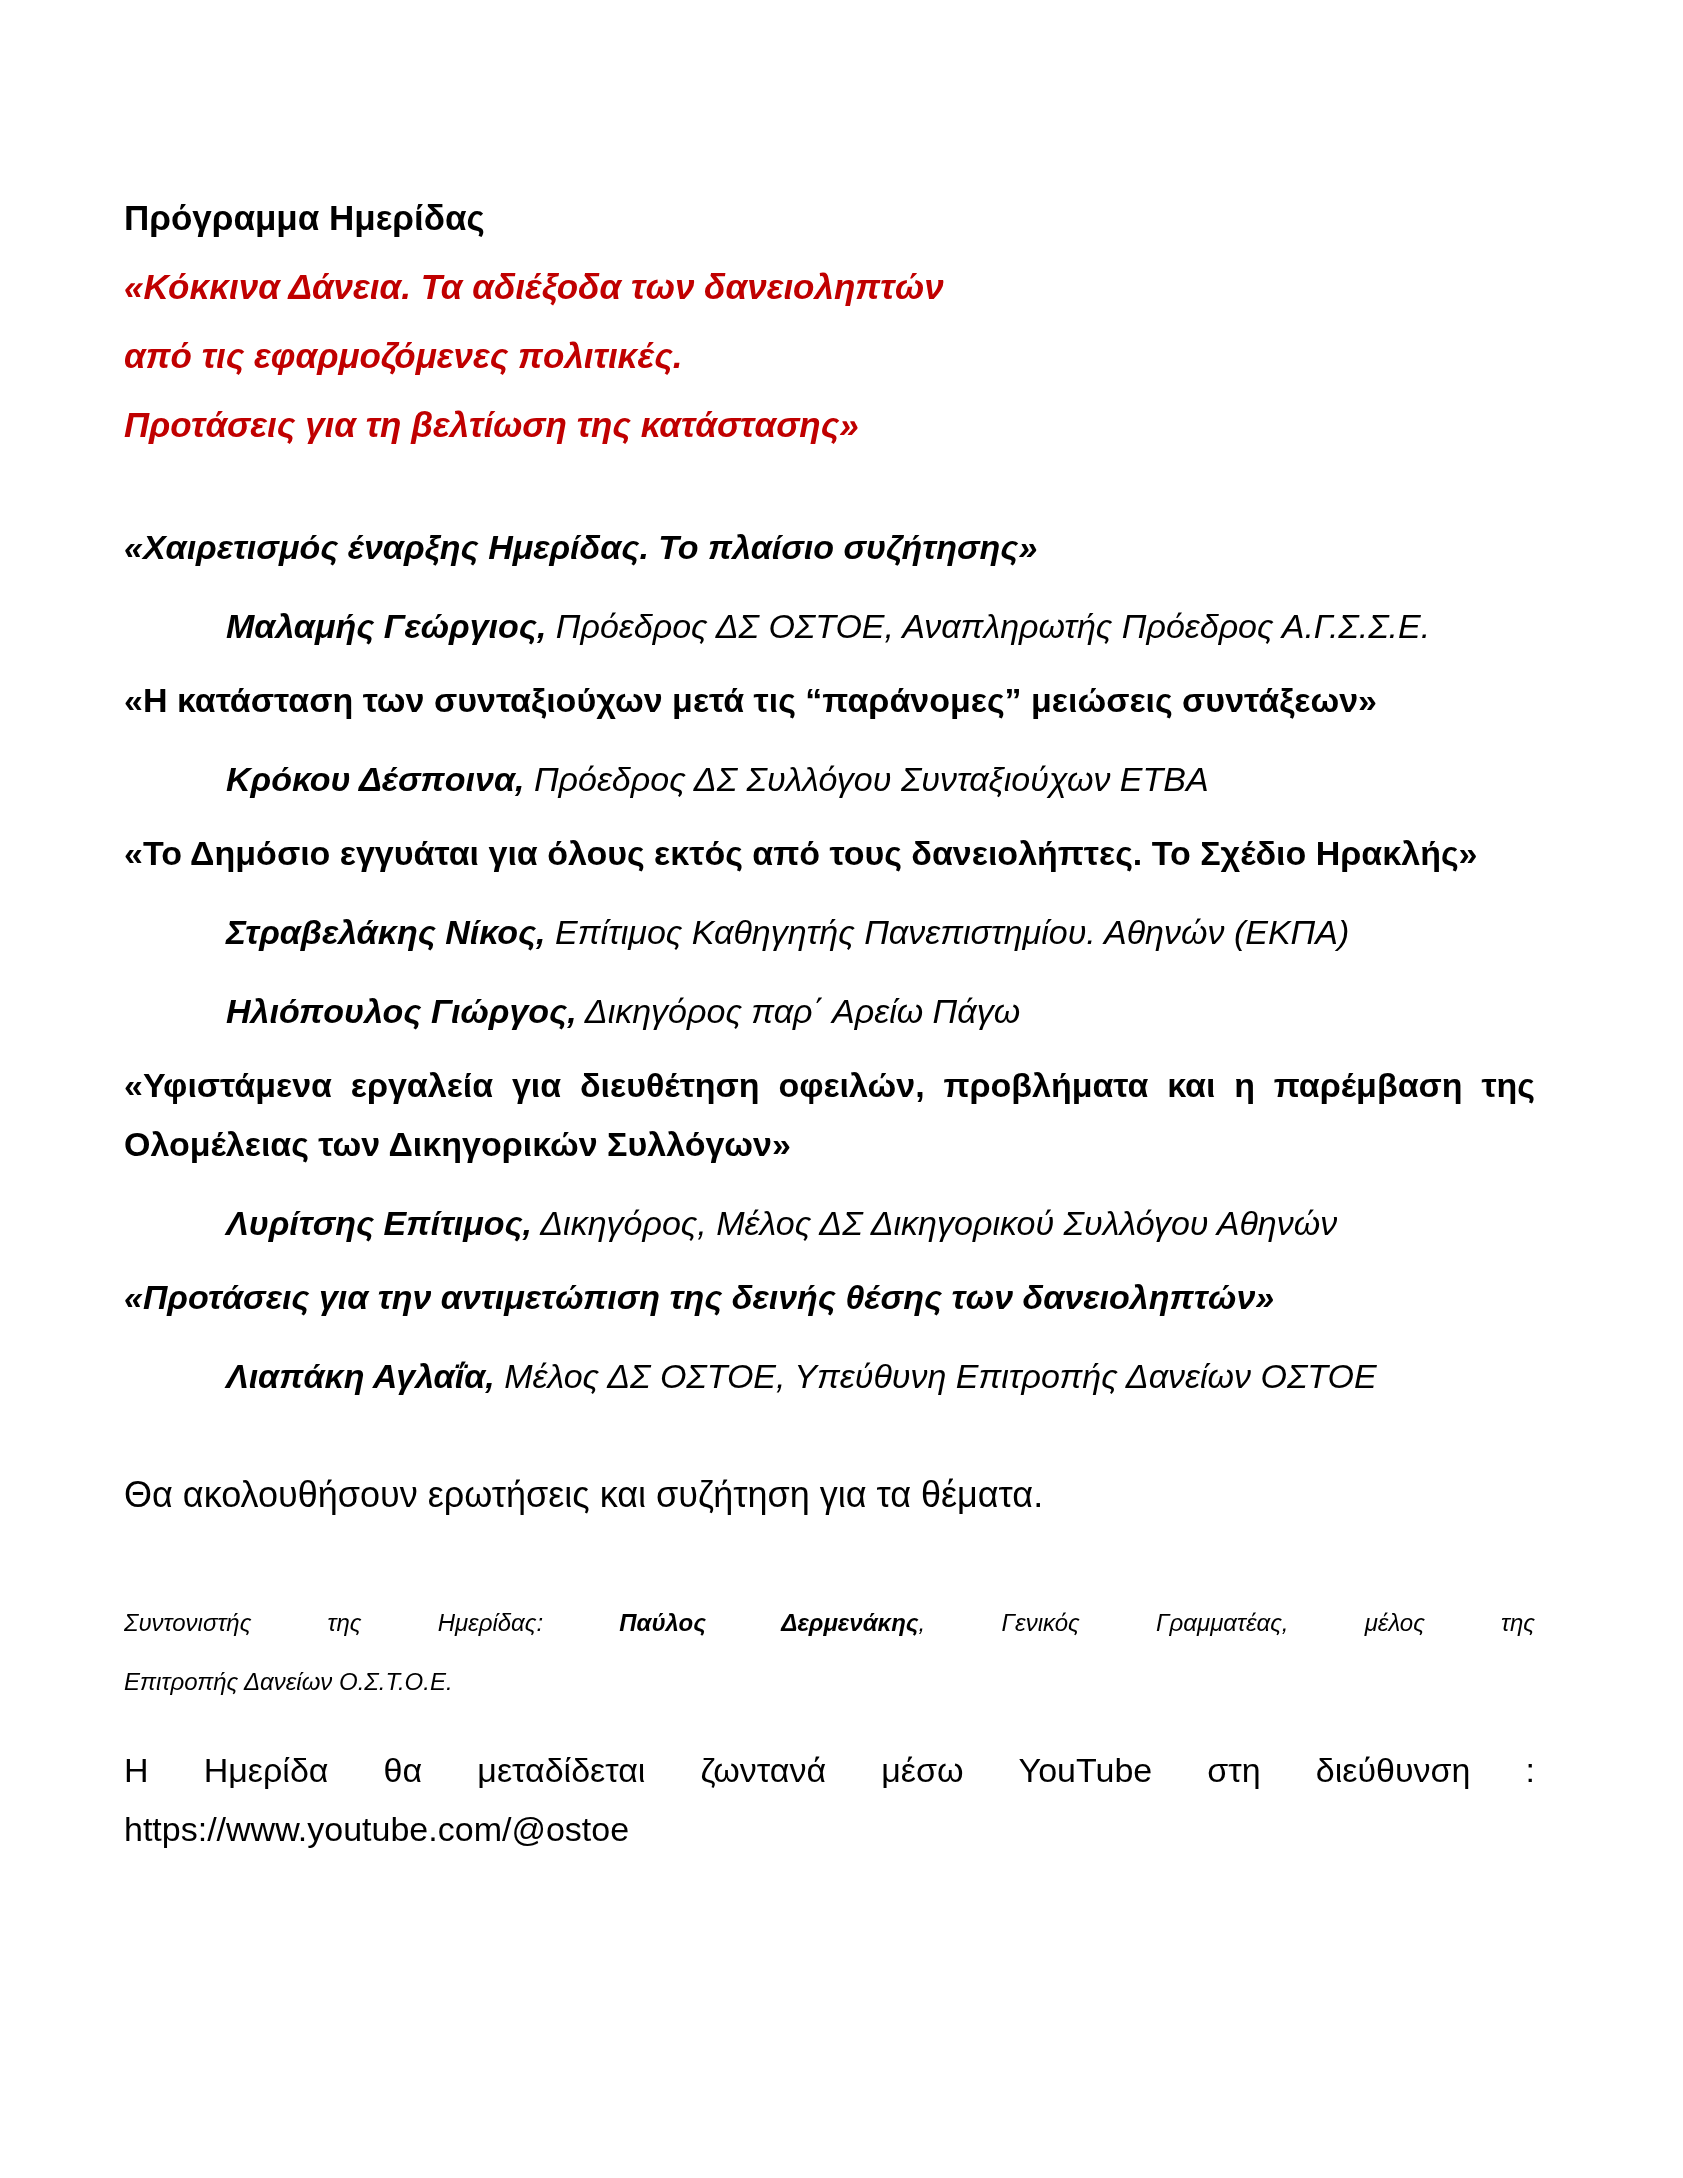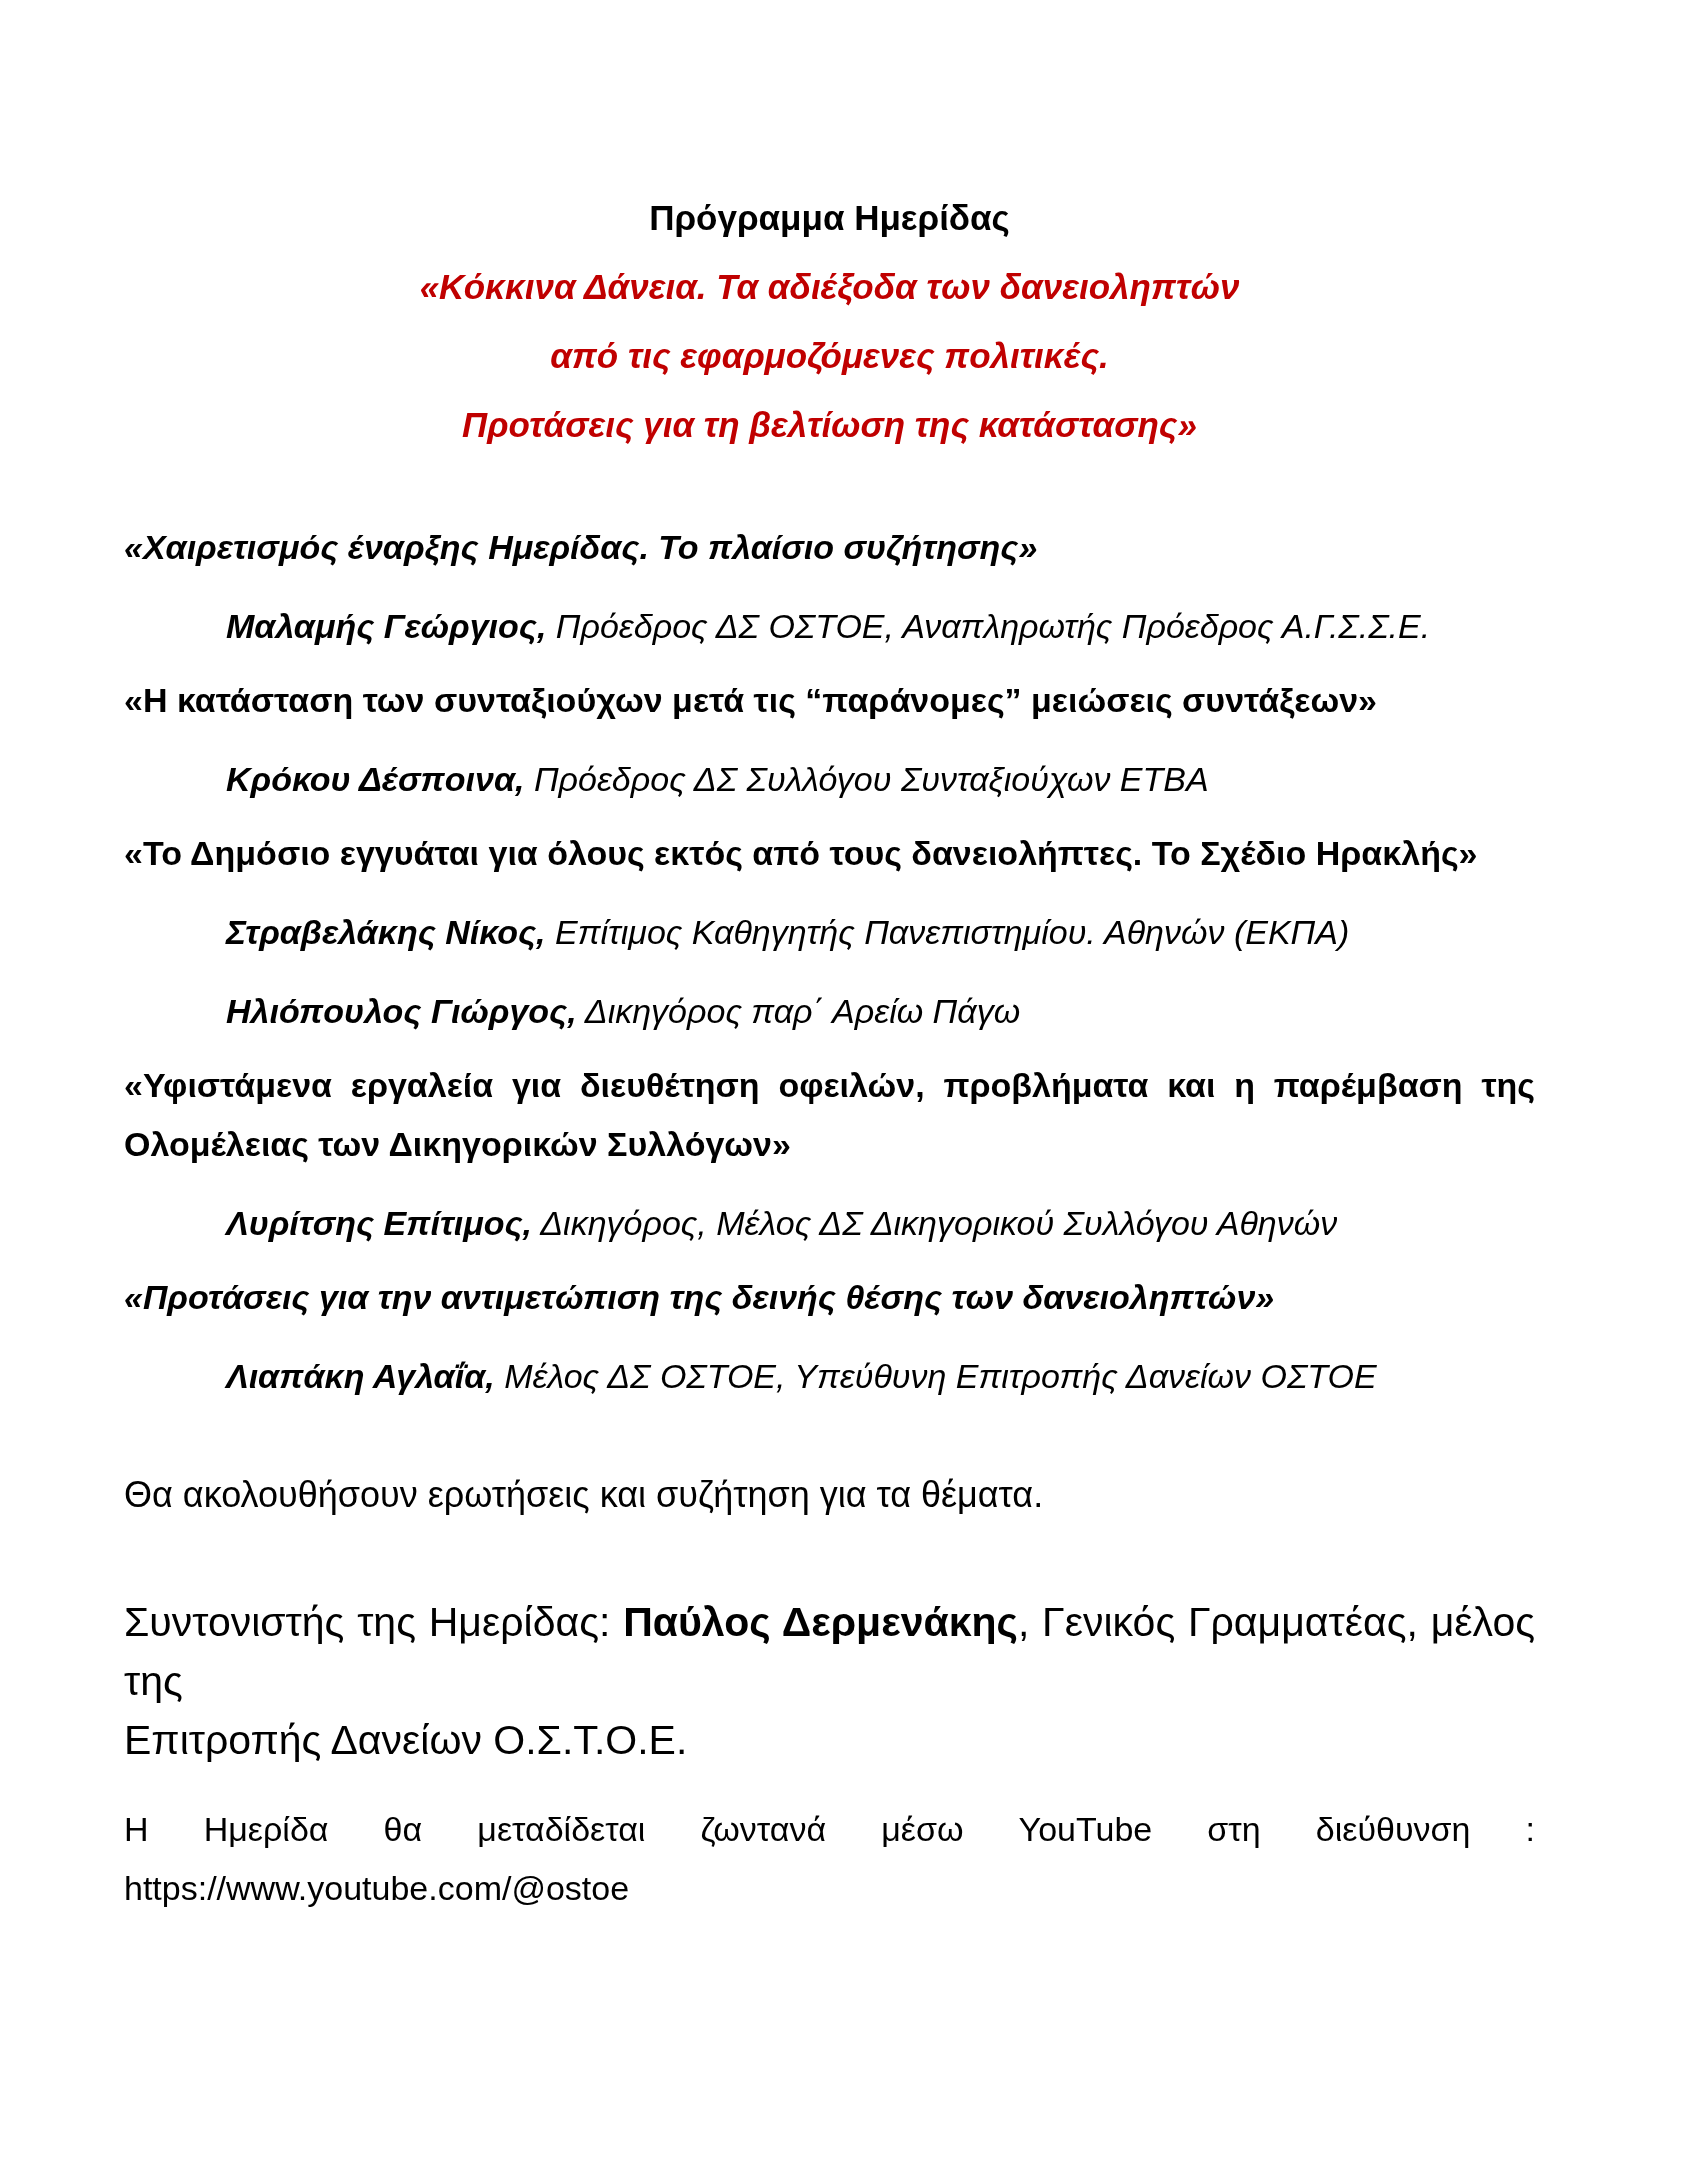--- a/index.html
+++ b/index.html
@@ -14,21 +14,21 @@
   }
   .content {
     position: absolute;
     left: 124px;
     top: 0;
     width: 1411px;
   }
   
   .title-block {
     margin-top: 183px;
-    text-align: center;
+    text-align: left;
     font-size: 35px;
     font-weight: bold;
     line-height: 69px;
   }
   .doc-title { color: #000000; }
   .subtitle-line {
     color: #C00000;
     font-style: italic;
   }
   
@@ -51,22 +51,23 @@
     text-align: justify;
     text-align-last: justify;
   }
   .closing-note {
     margin-top: 59px;
     font-size: 36px;
     line-height: 59px;
   }
   .coordinator {
     margin-top: 69px;
-    font-size: 41px;
+    font-size: 24px;
     line-height: 59px;
+    font-style: italic;
   }
   .coordinator .bold { font-weight: bold; }
   .youtube-note {
     margin-top: 30px;
     font-size: 34px;
     line-height: 59px;
   }
 </style>
 </head>
 <body>

